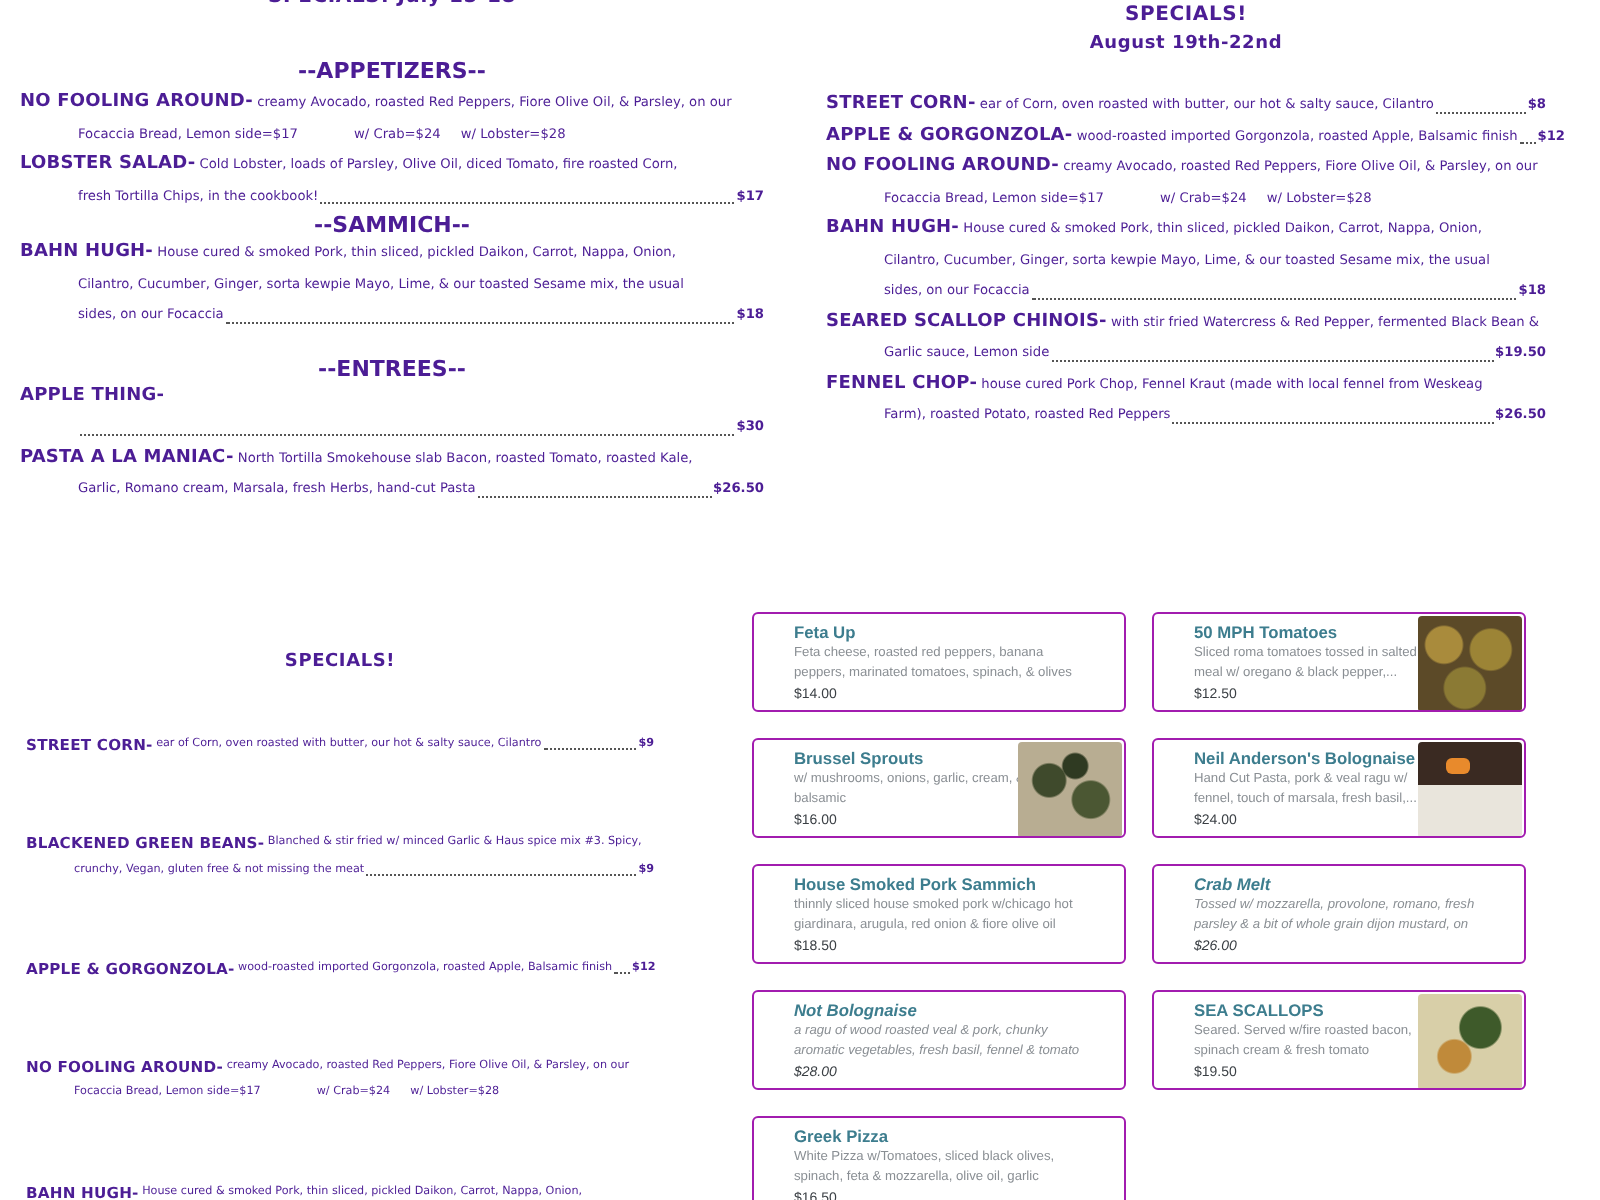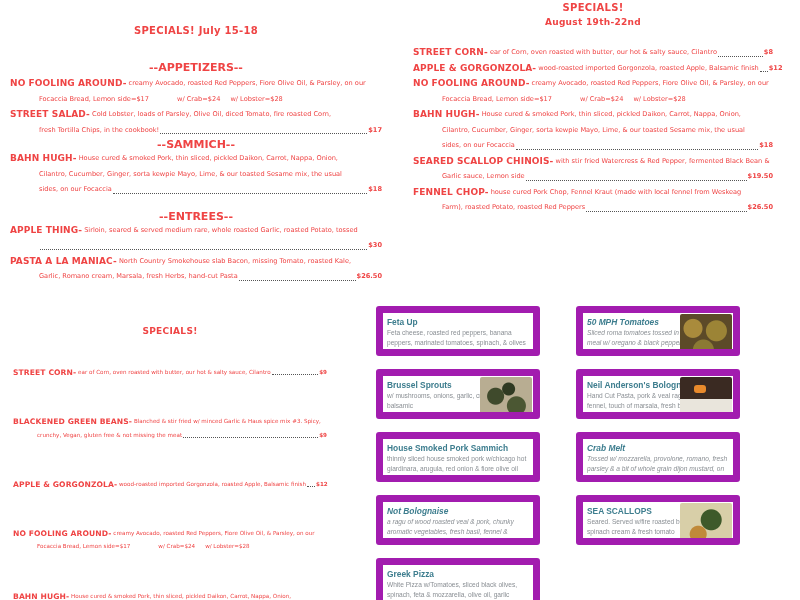--- a/index.html
+++ b/index.html
@@ -1,46 +1,46 @@
 <!DOCTYPE html>
 <html><head>
 <meta charset="utf-8">
 <style>
   * { box-sizing: border-box; margin: 0; padding: 0; }
   html, body { width: 800px; height: 600px; overflow: hidden; background: #ffffff; }
   body { position: relative; font-family: "DejaVu Sans", sans-serif; color: #111; }
 
-  .menu-panel { position: absolute; font-family: "DejaVu Sans", sans-serif; color: #ef4444; }
+  .menu-panel { position: absolute; font-family: "DejaVu Sans", sans-serif; color: #4c1d95; }
   .menu-title { text-align: center; font-weight: bold; font-size: 10px; letter-spacing: 0.3px; }
   .section-head { text-align: center; font-weight: bold; font-size: 11px; margin: 0; }
   .item { font-size: 6.6px; line-height: 15.5px; }
   .item .name { font-weight: bold; font-size: 9px; letter-spacing: 0.1px; }
   .item .line2 { padding-left: 29px; display: flex; align-items: flex-end; }
   .item .line2 .txt { white-space: nowrap; }
   .item .dots { flex: 1; border-bottom: 1px dotted #555; margin: 0 1px 4px 1px; min-width: 8px; }
   .item .price { white-space: nowrap; font-weight: bold; }
   .item .line1 { display: flex; white-space: nowrap; }
   .gap { display: inline-block; width: 28px; }
   .gap2 { display: inline-block; width: 10px; }
 
   
-  #panel-a { left: 10px; top: 0px; width: 372px; margin-top: 32px; }
+  #panel-a { left: 10px; top: 0px; width: 372px; }
   #panel-a .menu-title { margin-top: -6px; height: 14px; }
   
   #panel-b { left: 413px; top: 0px; width: 360px; }
   
   #panel-c { left: 13px; top: 326px; width: 314px; }
   #panel-c .item { font-size: 5.6px; line-height: 13.3px; margin-top: 36px; }
   #panel-c .item .name { font-size: 7.6px; }
   #panel-c .item .line2 { padding-left: 24px; }
 
   
   .card {
-    position: absolute; width: 164px; height: 50px; background: #fff;
-    border: 7px solid #a21caf; border-radius: 3px; padding: 4px 4px;
+    position: absolute; width: 187px; height: 50px; background: #fff;
+    border: 1px solid #a21caf; border-radius: 3px; padding: 4px 20px;
     font-family: "Liberation Sans", sans-serif; overflow: hidden;
   }
   .card .ctitle { color: #3d7d8e; font-weight: bold; font-size: 8.4px; line-height: 11px; white-space: nowrap; overflow: hidden; text-overflow: ellipsis; }
   .card .cdesc { color: #8a8f94; font-size: 6.6px; line-height: 9.5px; height: 19px; overflow: hidden; }
   .card .cprice { color: #3a3f44; font-size: 7px; line-height: 12px; margin-top: 1px; }
   .card.has-img .ctext { width: 128px; }
   .card .cimg { position: absolute; right: 1px; top: 1px; width: 52px; height: 48px; border-radius: 2px; }
   .img-sprouts { background: radial-gradient(circle at 30% 40%, #3f4a2c 0 8px, transparent 9px), radial-gradient(circle at 70% 60%, #4b5733 0 9px, transparent 10px), radial-gradient(circle at 55% 25%, #2f3a22 0 6px, transparent 7px), #b8ad92; }
   .img-tomatoes { background: radial-gradient(circle at 25% 30%, #a98b3c 0 9px, transparent 10px), radial-gradient(circle at 70% 35%, #9c8436 0 10px, transparent 11px), radial-gradient(circle at 45% 75%, #8b7a34 0 10px, transparent 11px), #5c4a28; }
   .img-bolog { background: linear-gradient(to bottom, #3a2a22 0 45%, #e9e5dc 45% 100%); }
@@ -58,21 +58,21 @@
     <div class="line1"><span class="name">NO FOOLING AROUND-</span>&nbsp;<span>creamy Avocado, roasted Red Peppers, Fiore Olive Oil, &amp; Parsley, on our</span></div>
     <div class="line2">
         <span>Focaccia Bread, Lemon side=$17</span>
         <span class="gap"></span>
         <span>w/ Crab=$24</span>
         <span class="gap2"></span>
         <span>w/ Lobster=$28</span>
       </div>
   </div>
   <div class="item">
-    <div class="line1"><span class="name">STREET SALAD-</span>&nbsp;<span>Cold Lobster, loads of Parsley, Olive Oil, diced Tomato, fire roasted Corn,</span></div>
+    <div class="line1"><span class="name">LOBSTER SALAD-</span>&nbsp;<span>Cold Lobster, loads of Parsley, Olive Oil, diced Tomato, fire roasted Corn,</span></div>
     <div class="line2">
         <span class="txt">fresh Tortilla Chips, in the cookbook!</span>
         <span class="dots"></span>
         <span class="price">$17</span>
       </div>
   </div>
 
   <div class="section-head" style="margin-top:0px;">--SAMMICH--</div>
   <div class="item">
     <div class="line1"><span class="name">BAHN HUGH-</span>&nbsp;<span>House cured &amp; smoked Pork, thin sliced, pickled Daikon, Carrot, Nappa, Onion,</span></div>
@@ -81,28 +81,28 @@
       </div>
     <div class="line2">
         <span class="txt">sides, on our Focaccia</span>
         <span class="dots"></span>
         <span class="price">$18</span>
       </div>
   </div>
 
   <div class="section-head" style="margin-top:12px;">--ENTREES--</div>
   <div class="item">
-    <div class="line1"><span class="name">APPLE THING-</span>&nbsp;<span>Sirloin, seared &amp; served medium rare, whole roasted Garlic, roasted Potato, tossed</span></div>
+    <div class="line1"><span class="name">APPLE THING-</span>&nbsp;</div>
     <div class="line2">
         <span class="dots"></span>
         <span class="price">$30</span>
       </div>
   </div>
   <div class="item">
-    <div class="line1"><span class="name">PASTA A LA MANIAC-</span>&nbsp;<span>North Country Smokehouse slab Bacon, missing Tomato, roasted Kale,</span></div>
+    <div class="line1"><span class="name">PASTA A LA MANIAC-</span>&nbsp;<span>North Tortilla Smokehouse slab Bacon, roasted Tomato, roasted Kale,</span></div>
     <div class="line2">
         <span class="txt">Garlic, Romano cream, Marsala, fresh Herbs, hand-cut Pasta</span>
         <span class="dots"></span>
         <span class="price">$26.50</span>
       </div>
   </div>
 </div>
 
 <div class="menu-panel" id="panel-b">
   <div class="menu-title" style="margin-top:2px;">SPECIALS!</div>
@@ -210,21 +210,21 @@
 </div>
 
 <div class="card" style="left:376px;top:306px;">
   <div class="ctext">
     <div class="ctitle">Feta Up</div>
     <div class="cdesc">Feta cheese, roasted red peppers, banana peppers, marinated tomatoes, spinach, &amp; olives roasted in the...</div>
     <div class="cprice">$14.00</div>
   </div>
 </div>
 
-<div class="card has-img" style="left:576px;top:306px;font-style:italic;">
+<div class="card has-img" style="left:576px;top:306px;">
   <div class="ctext">
     <div class="ctitle">50 MPH Tomatoes</div>
     <div class="cdesc">Sliced roma tomatoes tossed in salted corn meal w/ oregano &amp; black pepper,...</div>
     <div class="cprice">$12.50</div>
   </div>
   <div class="cimg img-tomatoes"></div>
 </div>
 
 <div class="card has-img" style="left:376px;top:369px;">
   <div class="ctext">

